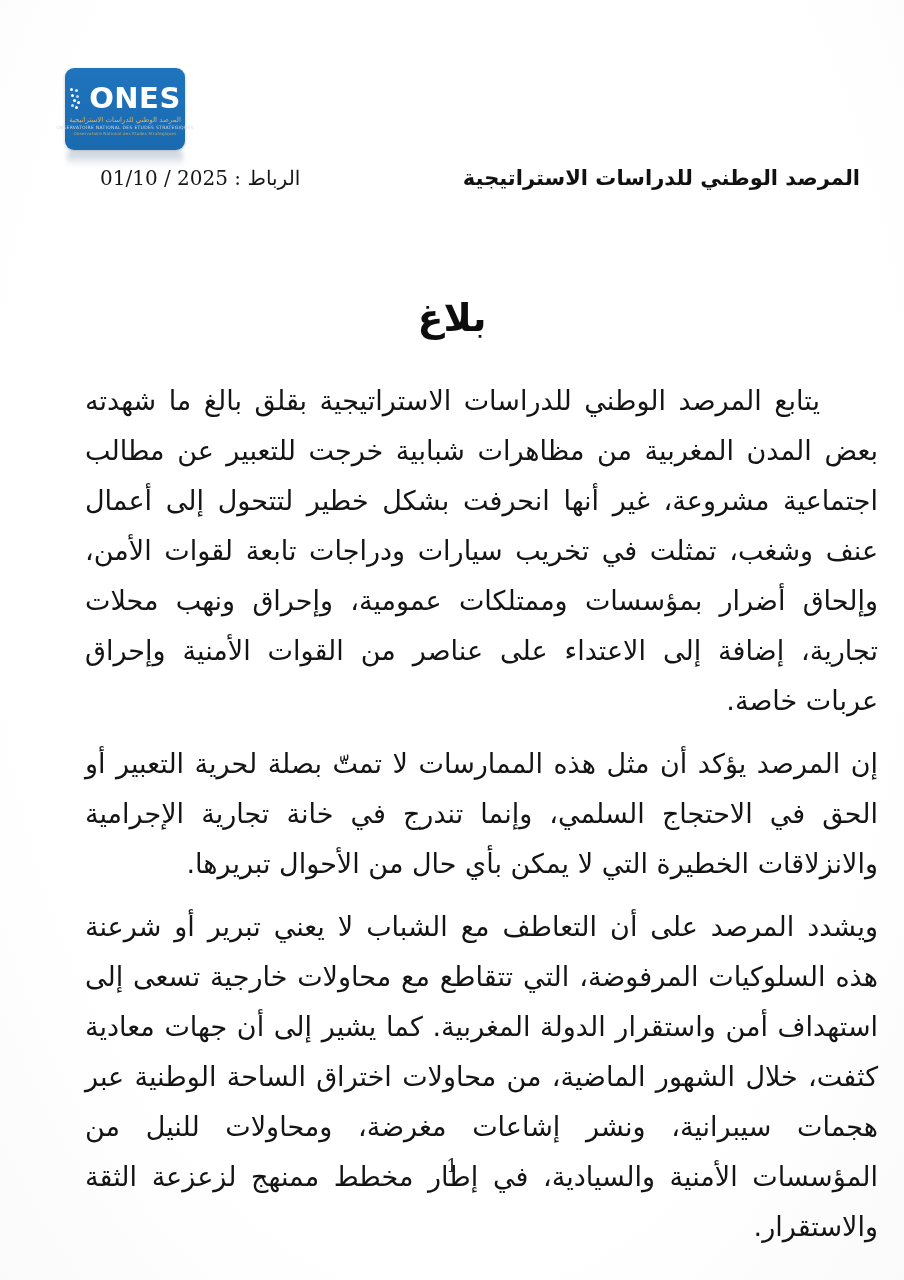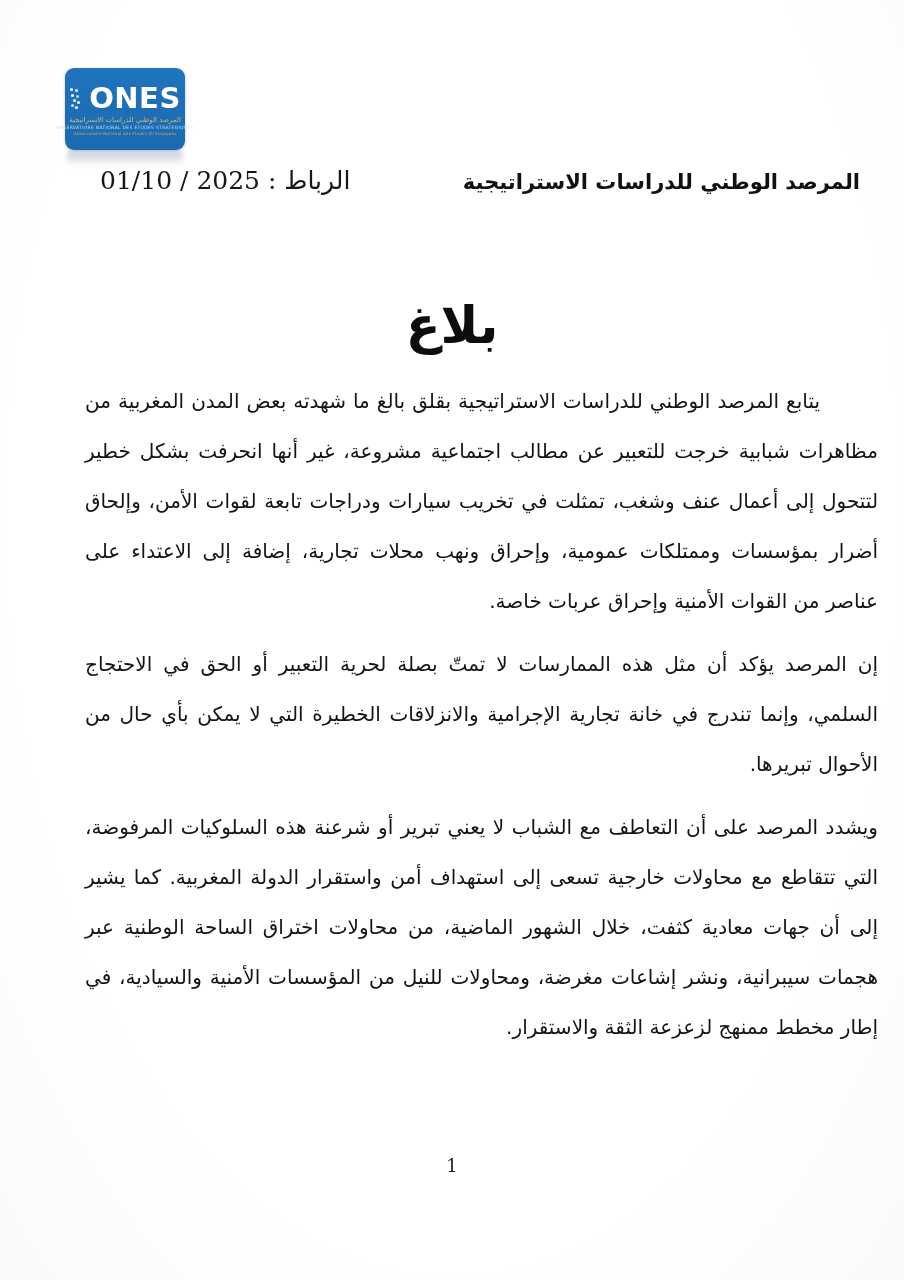--- a/index.html
+++ b/index.html
@@ -109,49 +109,49 @@
     align-items: baseline;
   }
   .org-name {
     font-size: 21px;
     font-weight: bold;
     color: #111;
     white-space: nowrap;
   }
   .place-date {
     font-family: "DejaVu Serif", serif;
-    font-size: 25px;
+    font-size: 20px;
     color: #161616;
     white-space: nowrap;
   }
 
   
   .doc-title {
     position: absolute;
     top: 296px;
     left: 0;
     right: 0;
     margin: 0;
     text-align: center;
-    font-size: 51px;
+    font-size: 38px;
     font-weight: bold;
     color: #0d0d0d;
   }
 
   
   .body-text {
     position: absolute;
     top: 376px;
     right: 26px;
     left: 85px;
     direction: rtl;
   }
   .para {
     margin: 0 0 13px 0;
-    font-size: 20px;
+    font-size: 27px;
     line-height: 50px;
     text-align: justify;
     color: #141414;
   }
   .para.first-indent { text-indent: 58px; }
 
   
   .page-number {
     position: absolute;
     top: 1155px;

